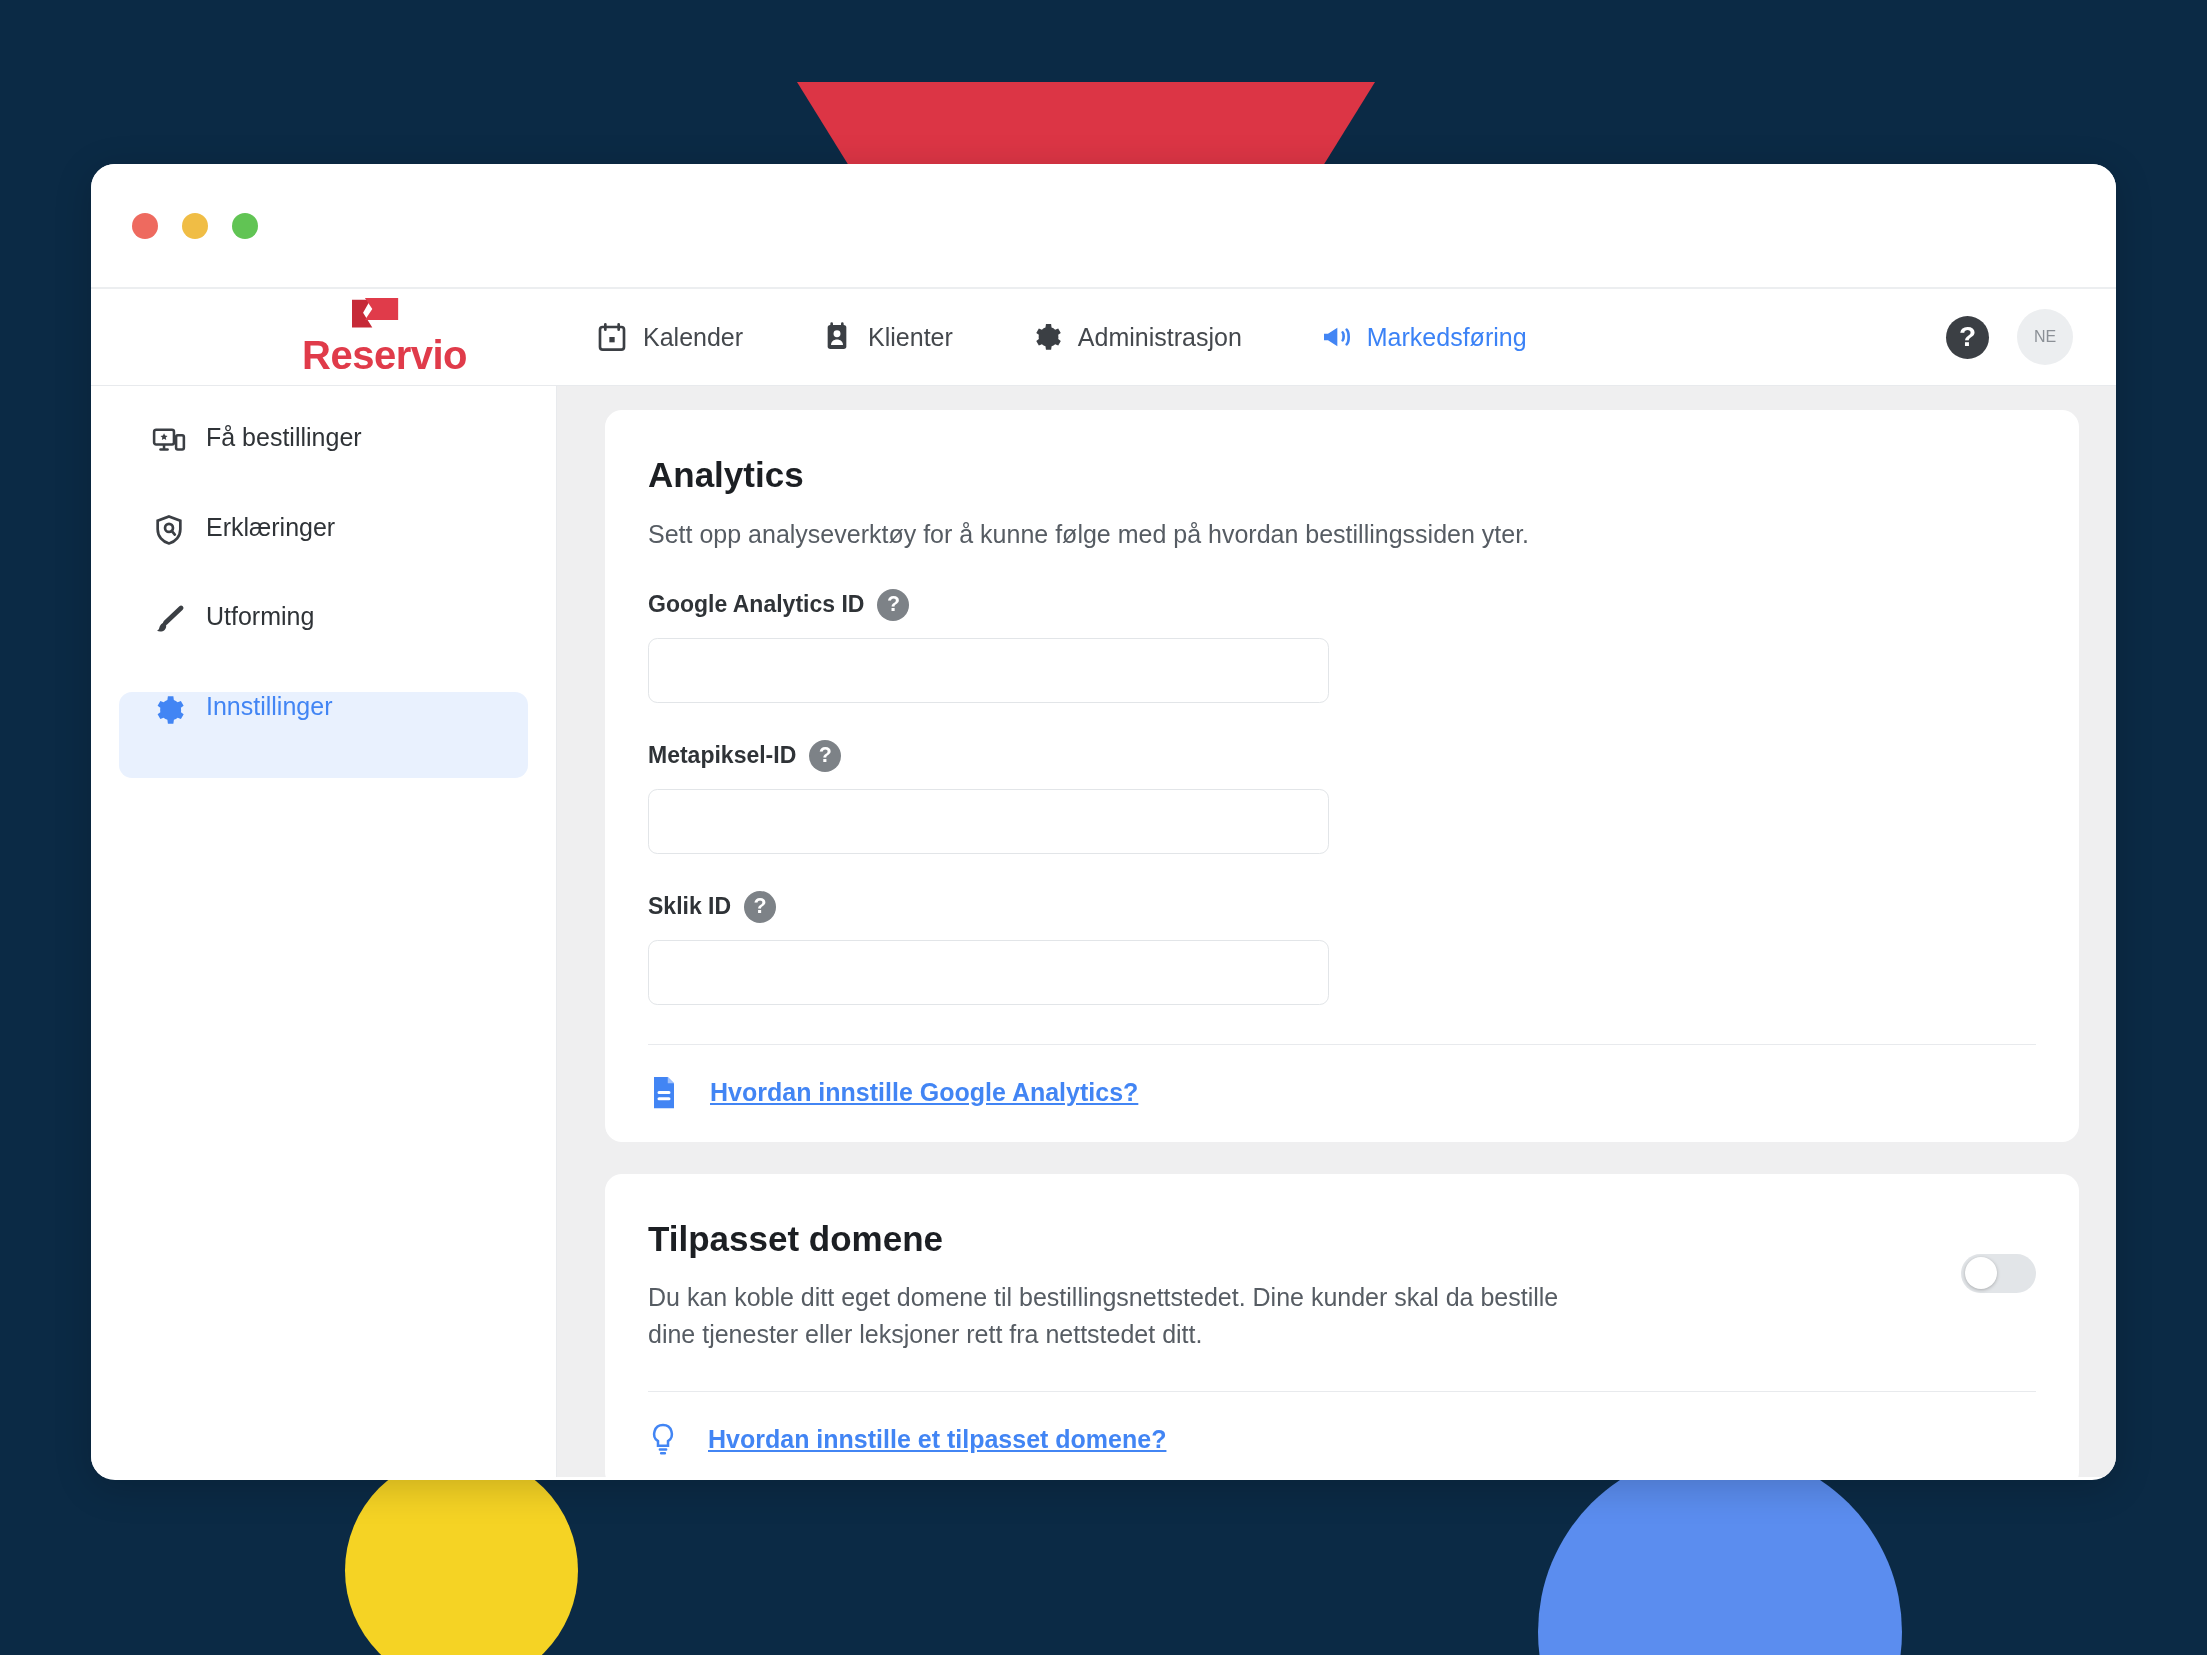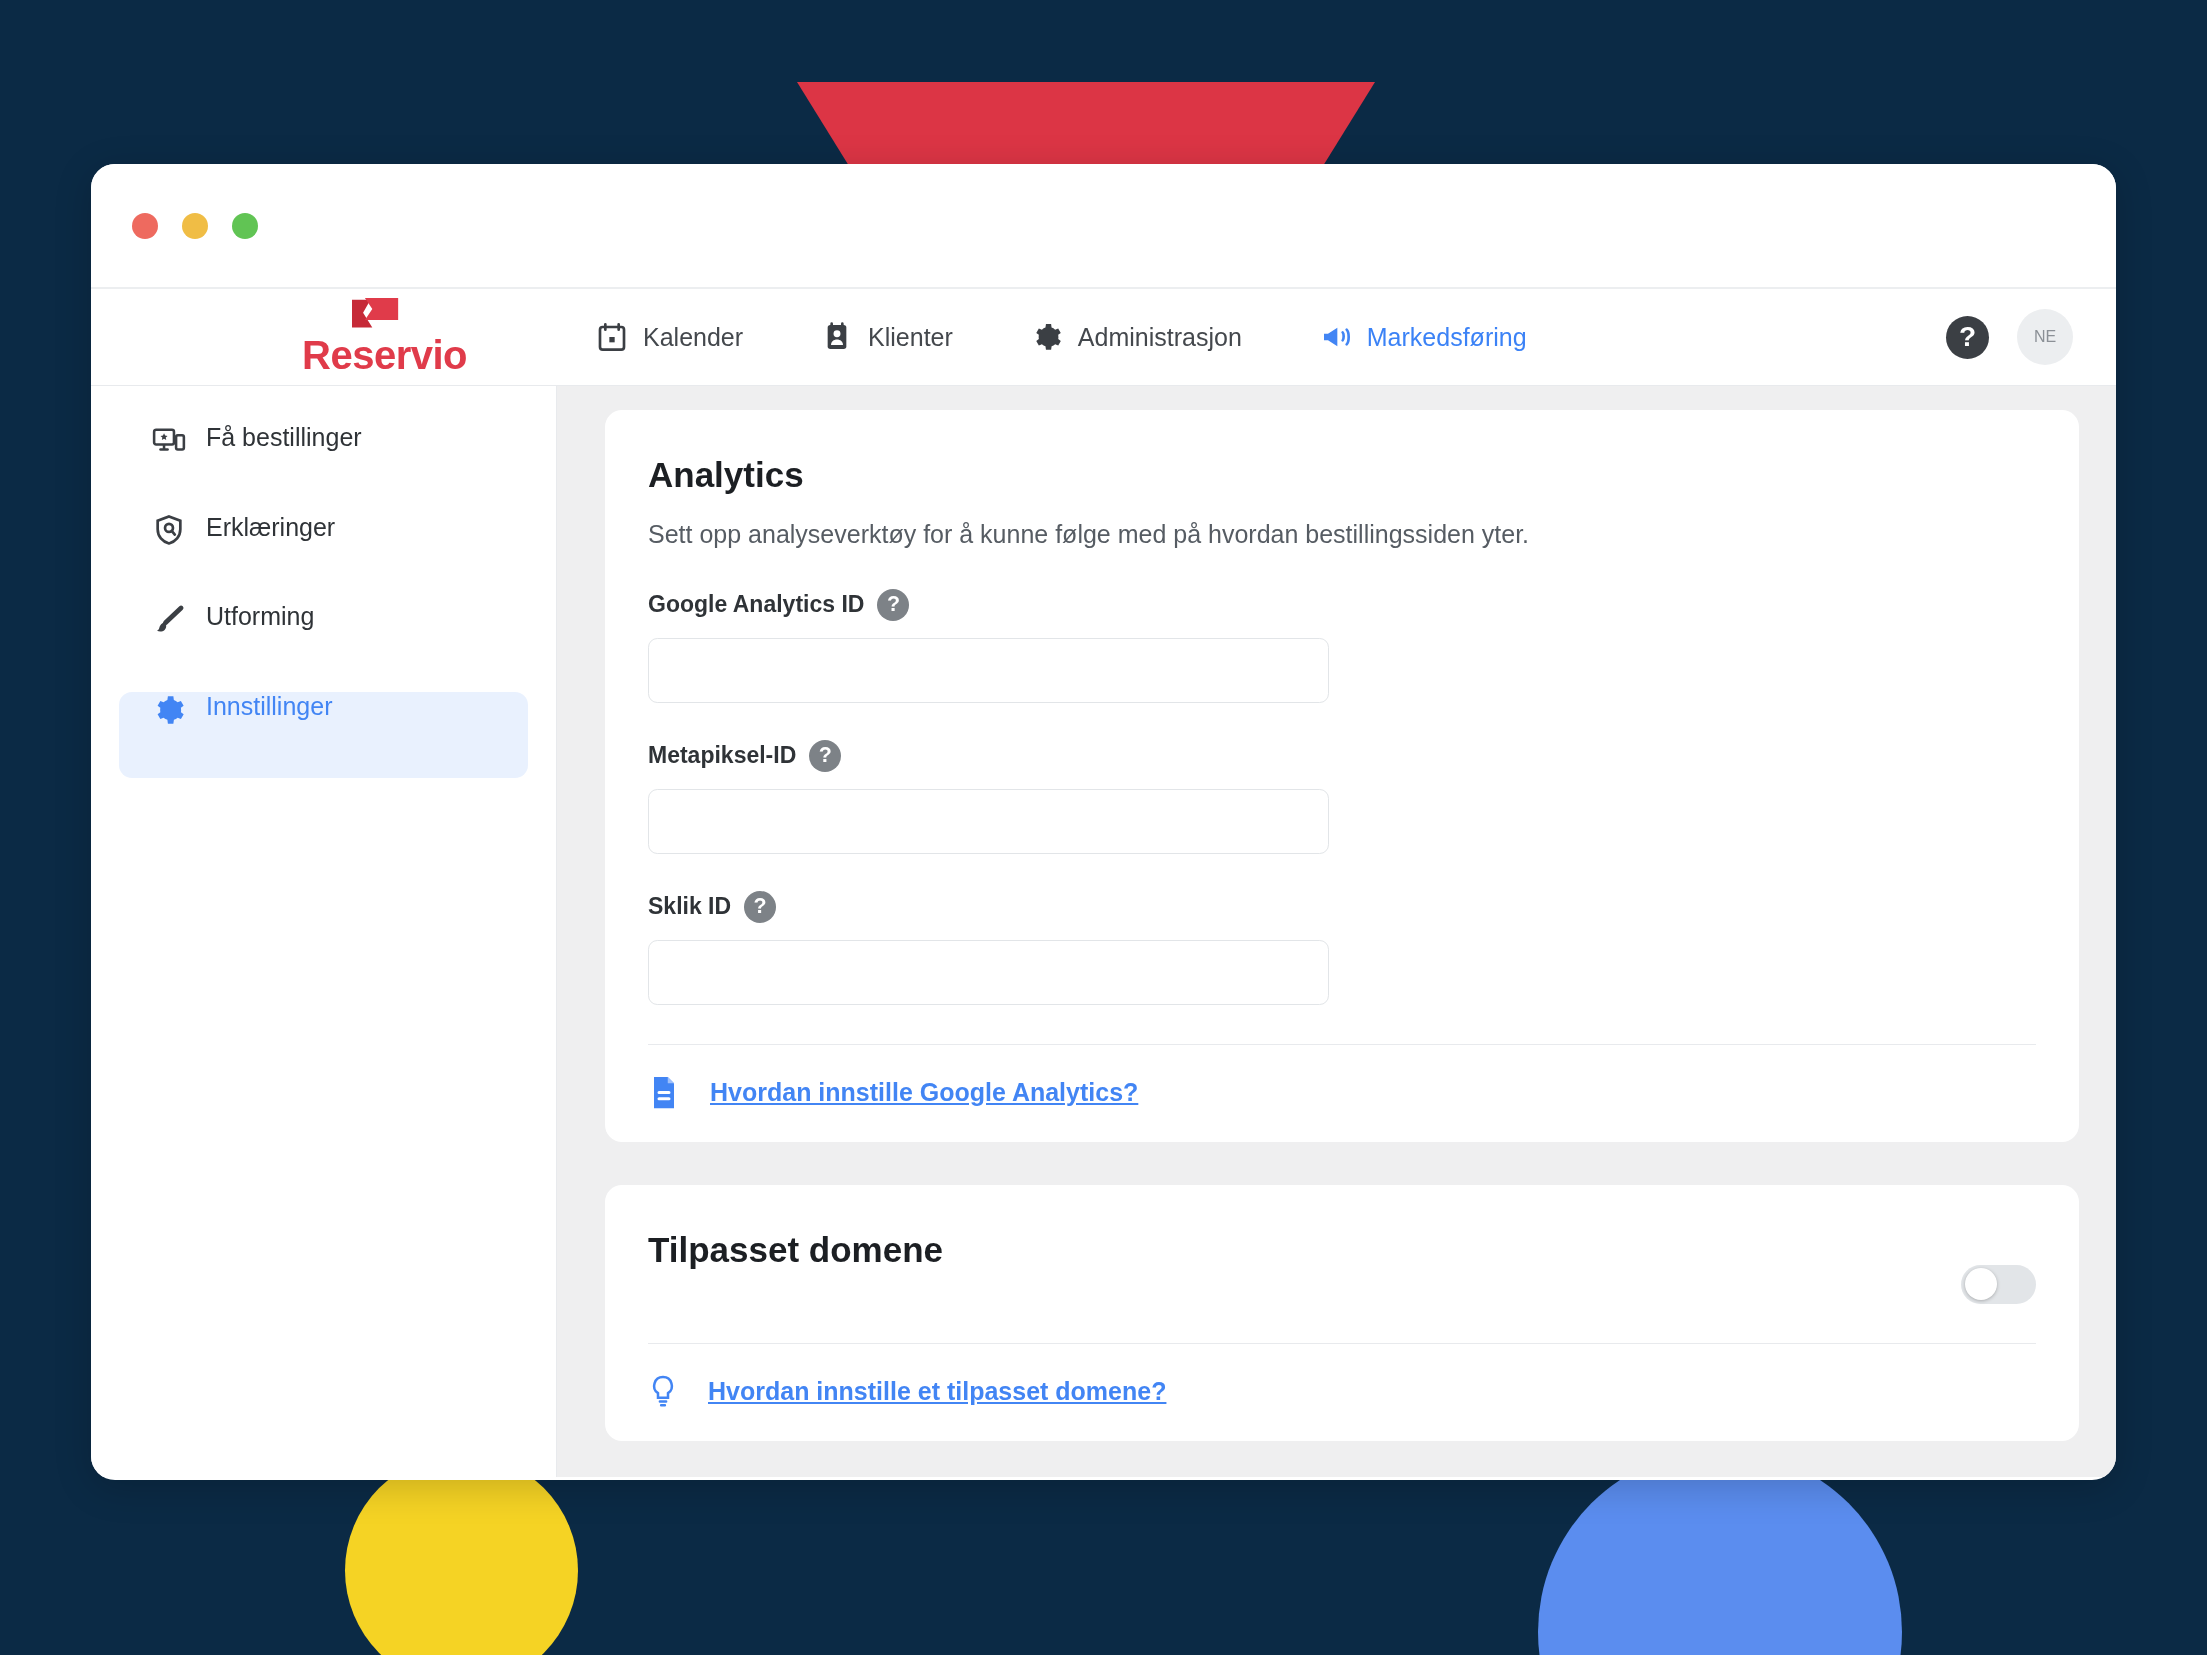--- a/index.html
+++ b/index.html
@@ -148,21 +148,21 @@
   
   .content {
     flex: 1;
     background: #efeff0;
     padding: 24px 37px 0 48px;
     overflow: hidden;
   }
   .card {
     background: #ffffff;
     border-radius: 17px;
-    margin-bottom: 43px;
+    margin-bottom: 32px;
     padding: 45px 43px 0 43px;
   }
   .card-title {
     font-size: 35px;
     font-weight: bold;
     color: #1c1f23;
     margin-bottom: 20.5px;
   }
   .card-desc {
     font-size: 25px;
@@ -389,20 +389,21 @@
               <path d="M8 14h8M8 19h8" stroke="#fff" stroke-width="2.4" stroke-linecap="round"></path>
             </svg>
             <span class="footer-link">Hvordan innstille Google Analytics?</span>
           </div>
         </div>
 
         <div class="card">
           <div class="toggle-row">
             <div class="toggle-texts">
               <div class="card-title">Tilpasset domene</div>
+              <div class="card-desc desc-2line">Du kan koble ditt eget domene til bestillingsnettstedet. Dine kunder skal da bestille dine tjenester eller leksjoner rett fra nettstedet ditt.</div>
             </div>
             <div class="toggle">
               <div class="knob"></div>
             </div>
           </div>
 
           <div class="card-footer">
             <svg width="30" height="35" viewBox="0 0 24 28">
               <path d="M12 2.5a7 7 0 00-4 12.8V19h8v-3.7A7 7 0 0012 2.5z" fill="none" stroke="#4285f4" stroke-width="2"></path>
               <path d="M9.5 22h5M10.5 25h3" stroke="#4285f4" stroke-width="2" stroke-linecap="round"></path>

